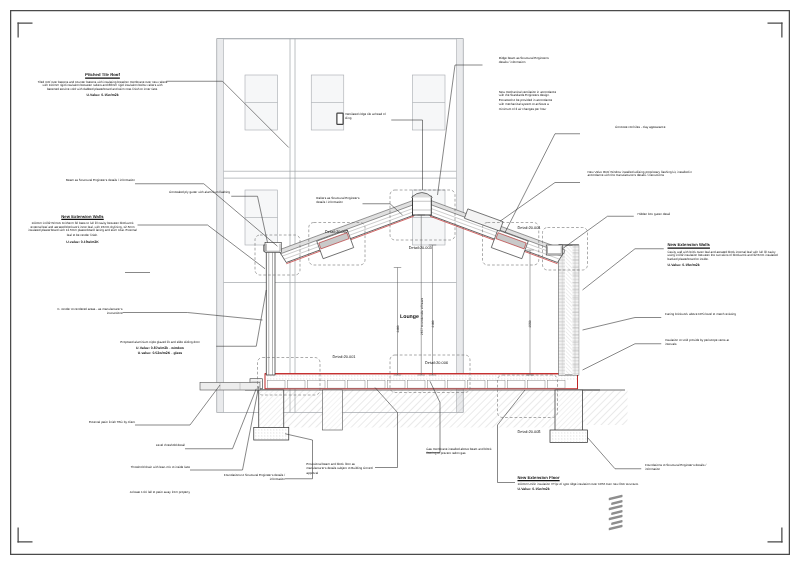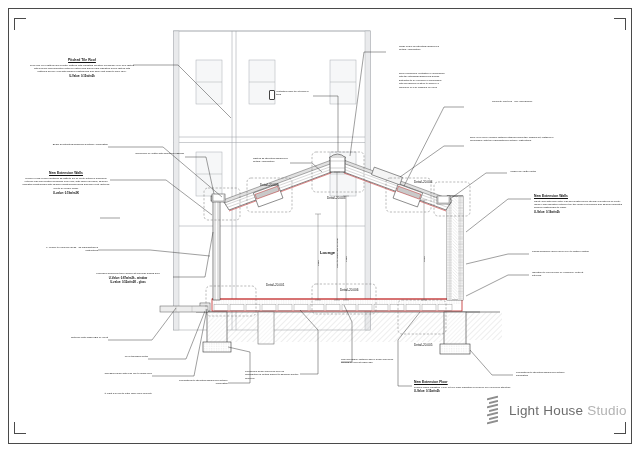--- a/index.html
+++ b/index.html
@@ -475,19 +475,15 @@
   <div id="logo">
     <span class="mark">
       <i style="top:1px;width:11px;height:2.2px;"></i>
       <i style="top:5px;width:9px;height:2.2px;left:2px;"></i>
       <i style="top:9px;width:11px;height:2.2px;"></i>
       <i style="top:13px;width:9px;height:2.2px;left:2px;"></i>
       <i style="top:17px;width:11px;height:2.2px;"></i>
       <i style="top:21px;width:9px;height:2.2px;left:2px;"></i>
       <i style="top:25px;width:11px;height:2.2px;"></i>
     </span>
-    <span class="txt">
-      <span class="b">Light House</span>
-      <span class="g">Studio</span>
-    </span>
   </div>
 
 </div>
 
 </body></html>

